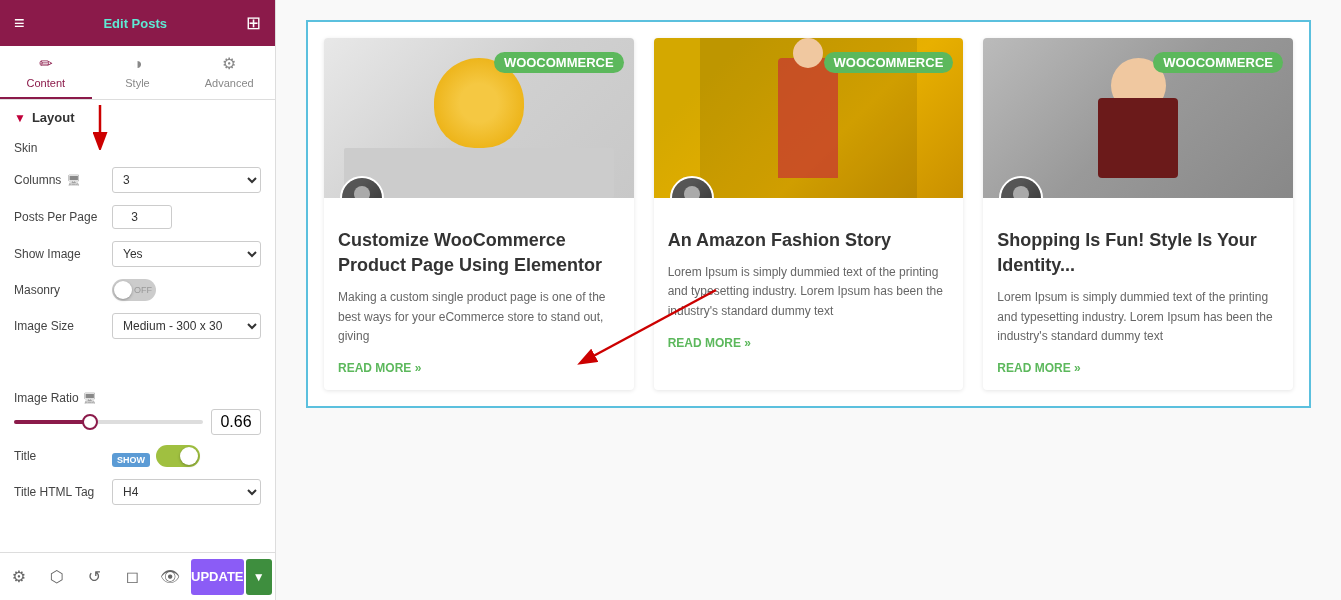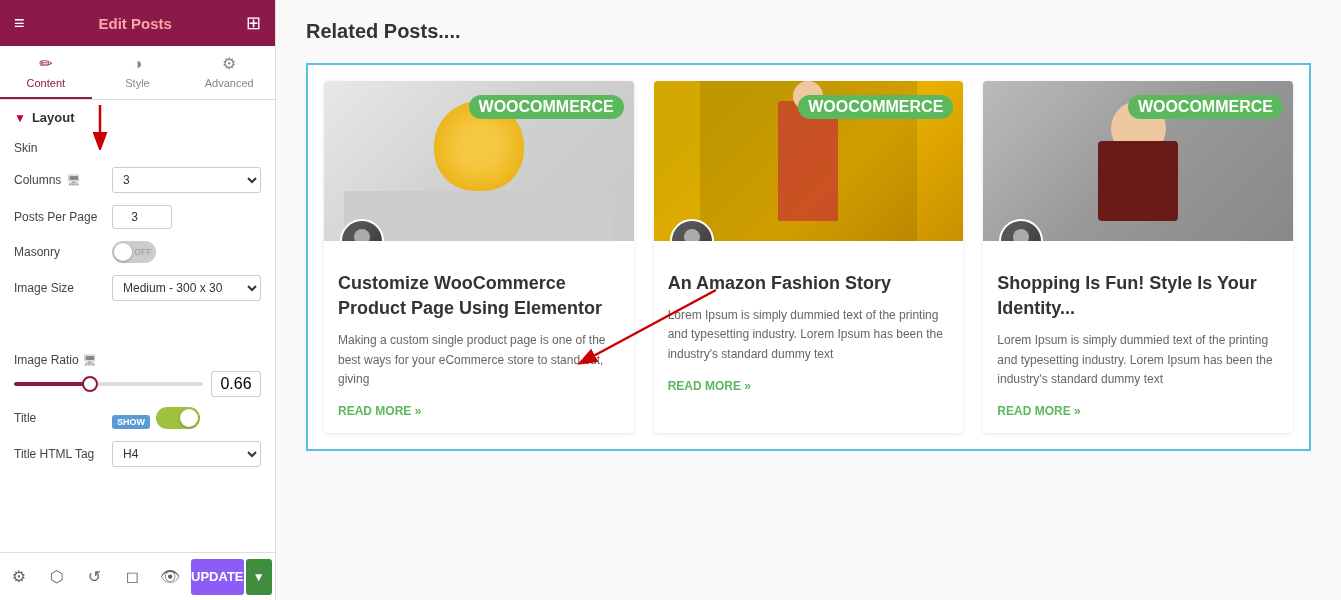--- a/index.html
+++ b/index.html
@@ -22,23 +22,23 @@
       color: #fff;
       display: flex;
       align-items: center;
       justify-content: space-between;
       padding: 0 14px;
       height: 46px;
       flex-shrink: 0;
     }
 
     .panel-header-title {
-      font-size: 15px;
-      font-weight: bold;
-      color: #fca5a5;
+      font-size: 13px;
+      font-weight: bold;
+      color: #5eead4;
     }
 
     .panel-header-icon {
       cursor: pointer;
       color: #fff;
       font-size: 18px;
     }
 
     .panel-tabs {
       display: flex;
@@ -382,21 +382,21 @@
       align-items: center;
       justify-content: center;
     }
 
     .woo-badge {
       position: absolute;
       top: 14px;
       right: 10px;
       background: #5cb85c;
       color: #fff;
-      font-size: 16px;
+      font-size: 13px;
       font-weight: bold;
       padding: 3px 10px;
       border-radius: 20px;
       z-index: 2;
     }
 
     .author-avatar {
       width: 44px;
       height: 44px;
       border-radius: 50%;
@@ -526,20 +526,27 @@
         <option>2</option>
         <option>4</option>
       </select>
     </div>
 
     <div class="form-row">
       <span class="form-label">Posts Per Page</span>
       <input class="form-input-number" type="number" value="3" style="">
     </div>
 
+    <div class="form-row">
+      <span class="form-label">Show Image</span>
+      <select class="form-select">
+        <option>Yes</option>
+        <option>No</option>
+      </select>
+    </div>
 
     <div class="toggle-row">
       <span class="form-label">Masonry</span>
       <div class="toggle-switch" style="position:relative;">
         <div class="toggle-slider">
           <span style="font-size:9px;color:#999;font-weight:normal;margin-left:26px;">OFF</span>
           <div class="toggle-knob"></div>
         </div>
       </div>
     </div>
@@ -593,21 +600,20 @@
     <button class="footer-icon-btn">⬡</button>
     <button class="footer-icon-btn">↺</button>
     <button class="footer-icon-btn">◻</button>
     <button class="footer-icon-btn">👁</button>
     <button class="footer-update-btn">UPDATE</button>
     <button class="footer-update-arrow">▼</button>
   </div>
 </div>
 
 <div class="right-content">
-  <h2 class="page-title">Related Posts....</h2>
 
   <div class="posts-grid">
 
     <div class="post-card">
       <div class="post-image-wrap">
         <div class="post-img-1"></div>
         <span class="woo-badge">WOOCOMMERCE</span>
         <div class="author-avatar">
           <div class="avatar-inner"></div>
         </div>

